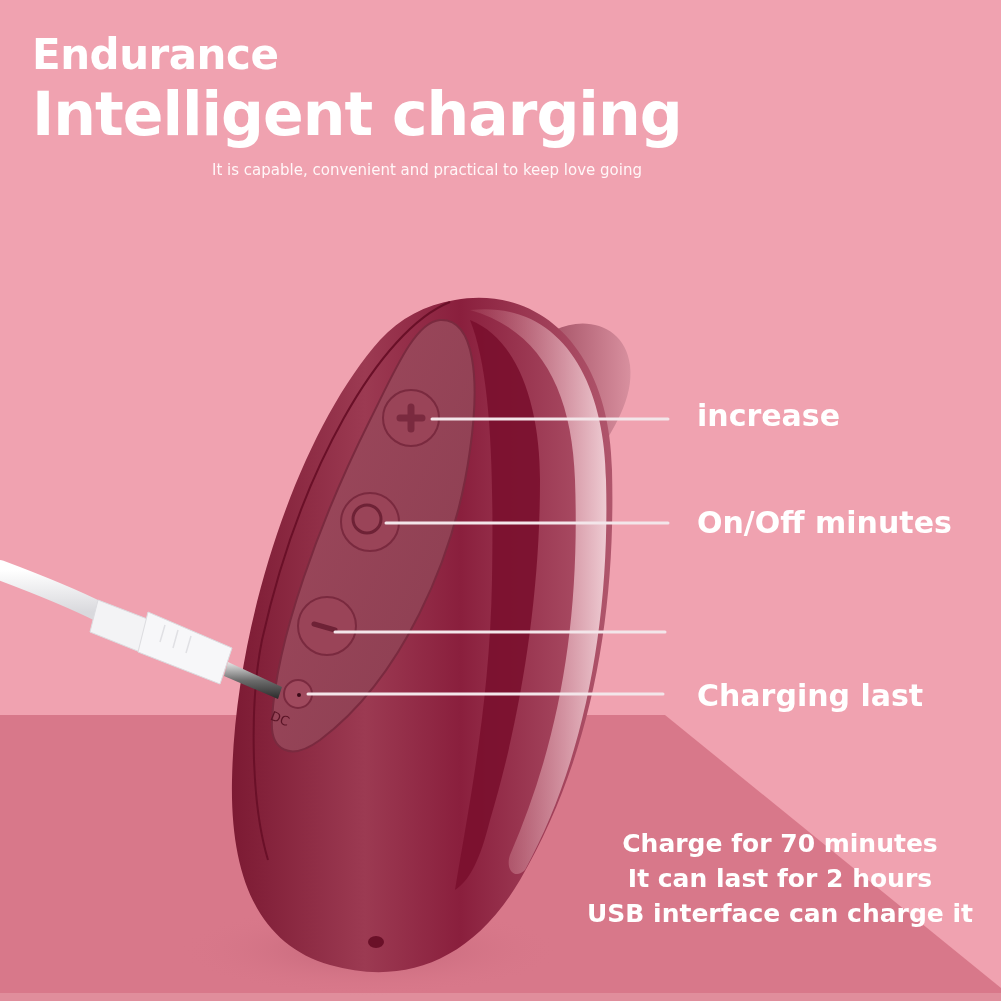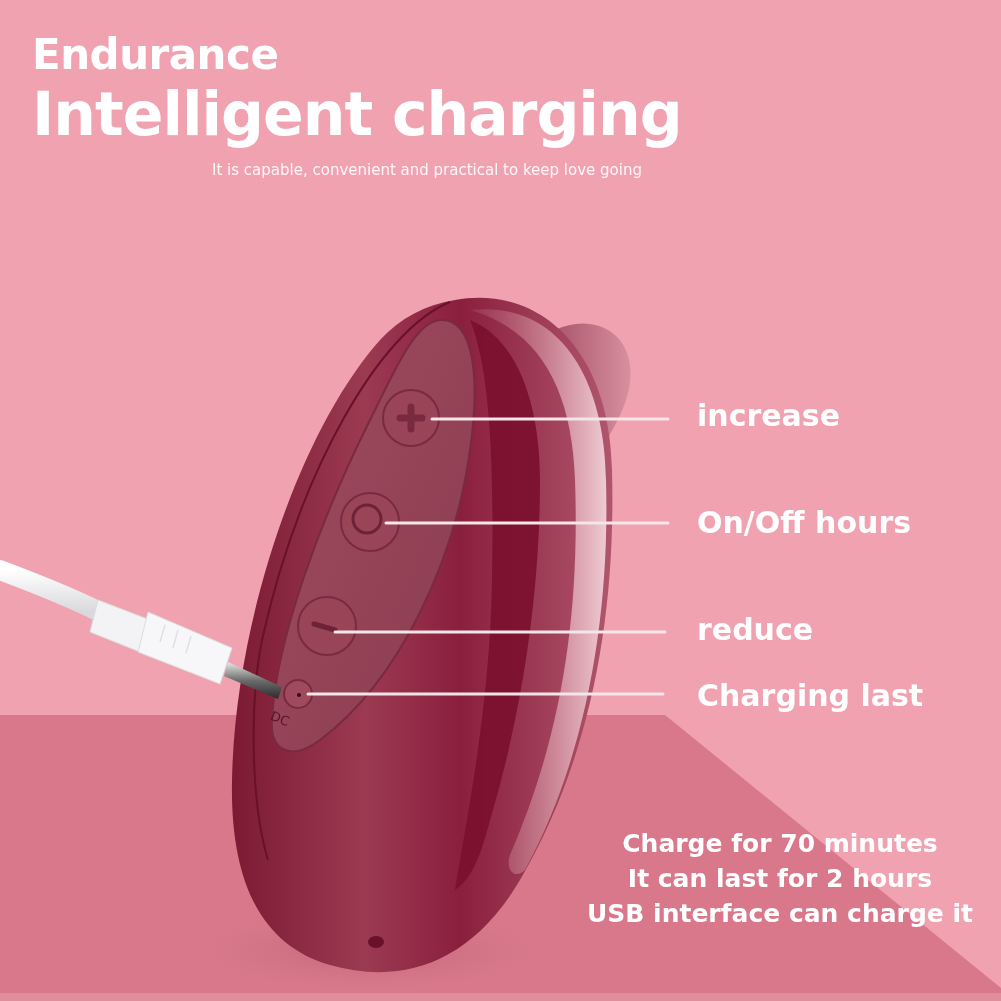--- a/index.html
+++ b/index.html
@@ -114,22 +114,21 @@
     </g>
 
     <text x="270" y="724" font-family="DejaVu Sans, sans-serif" font-size="13" fill="#5a1426" transform="rotate(22 282 720)">DC</text>
   </svg>
 
   <div class="title title-1">Endurance</div>
   <div class="title title-2">Intelligent charging</div>
   <div class="subtitle">It is capable, convenient and practical to keep love going</div>
 
   <div class="callout c-increase">increase</div>
-  <div class="callout c-onoff">On/Off hours</div>
-  <div class="callout c-reduce">reduce</div>
+  <div class="callout c-onoff">On/Off minutes</div>
   <div class="callout c-port">Charging last</div>
 
   <div class="info">
     <div>Charge for 70 minutes</div>
     <div>It can last for 2 hours</div>
     <div>USB interface can charge it</div>
   </div>
 </div>
 
 </body></html>

